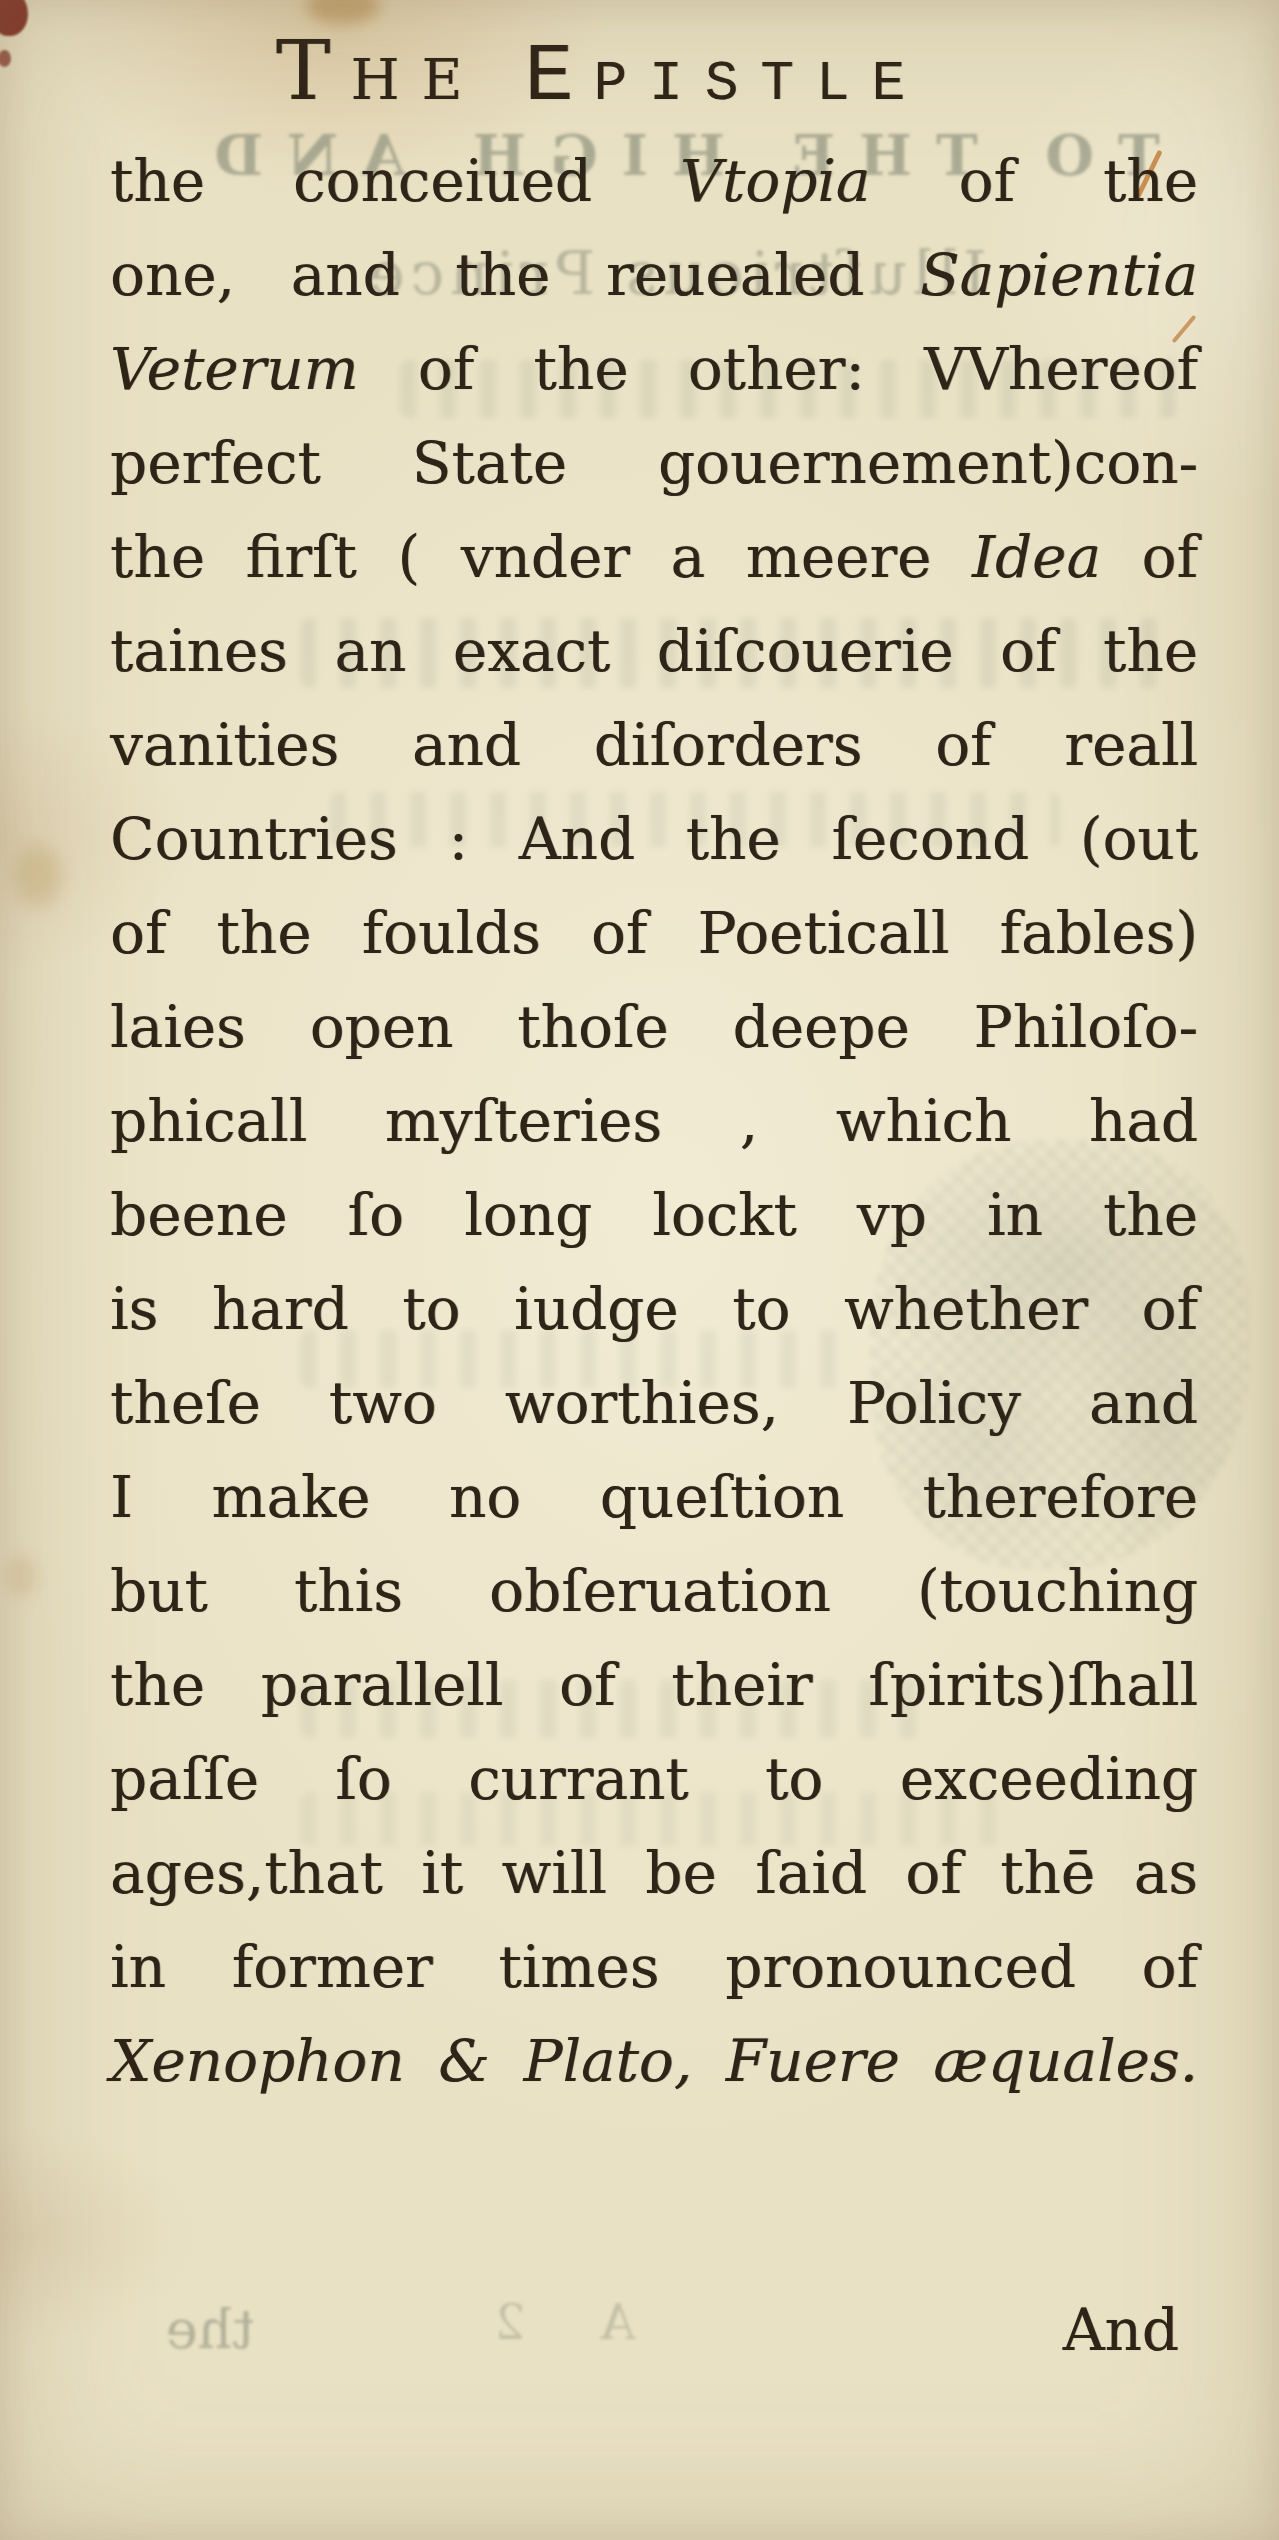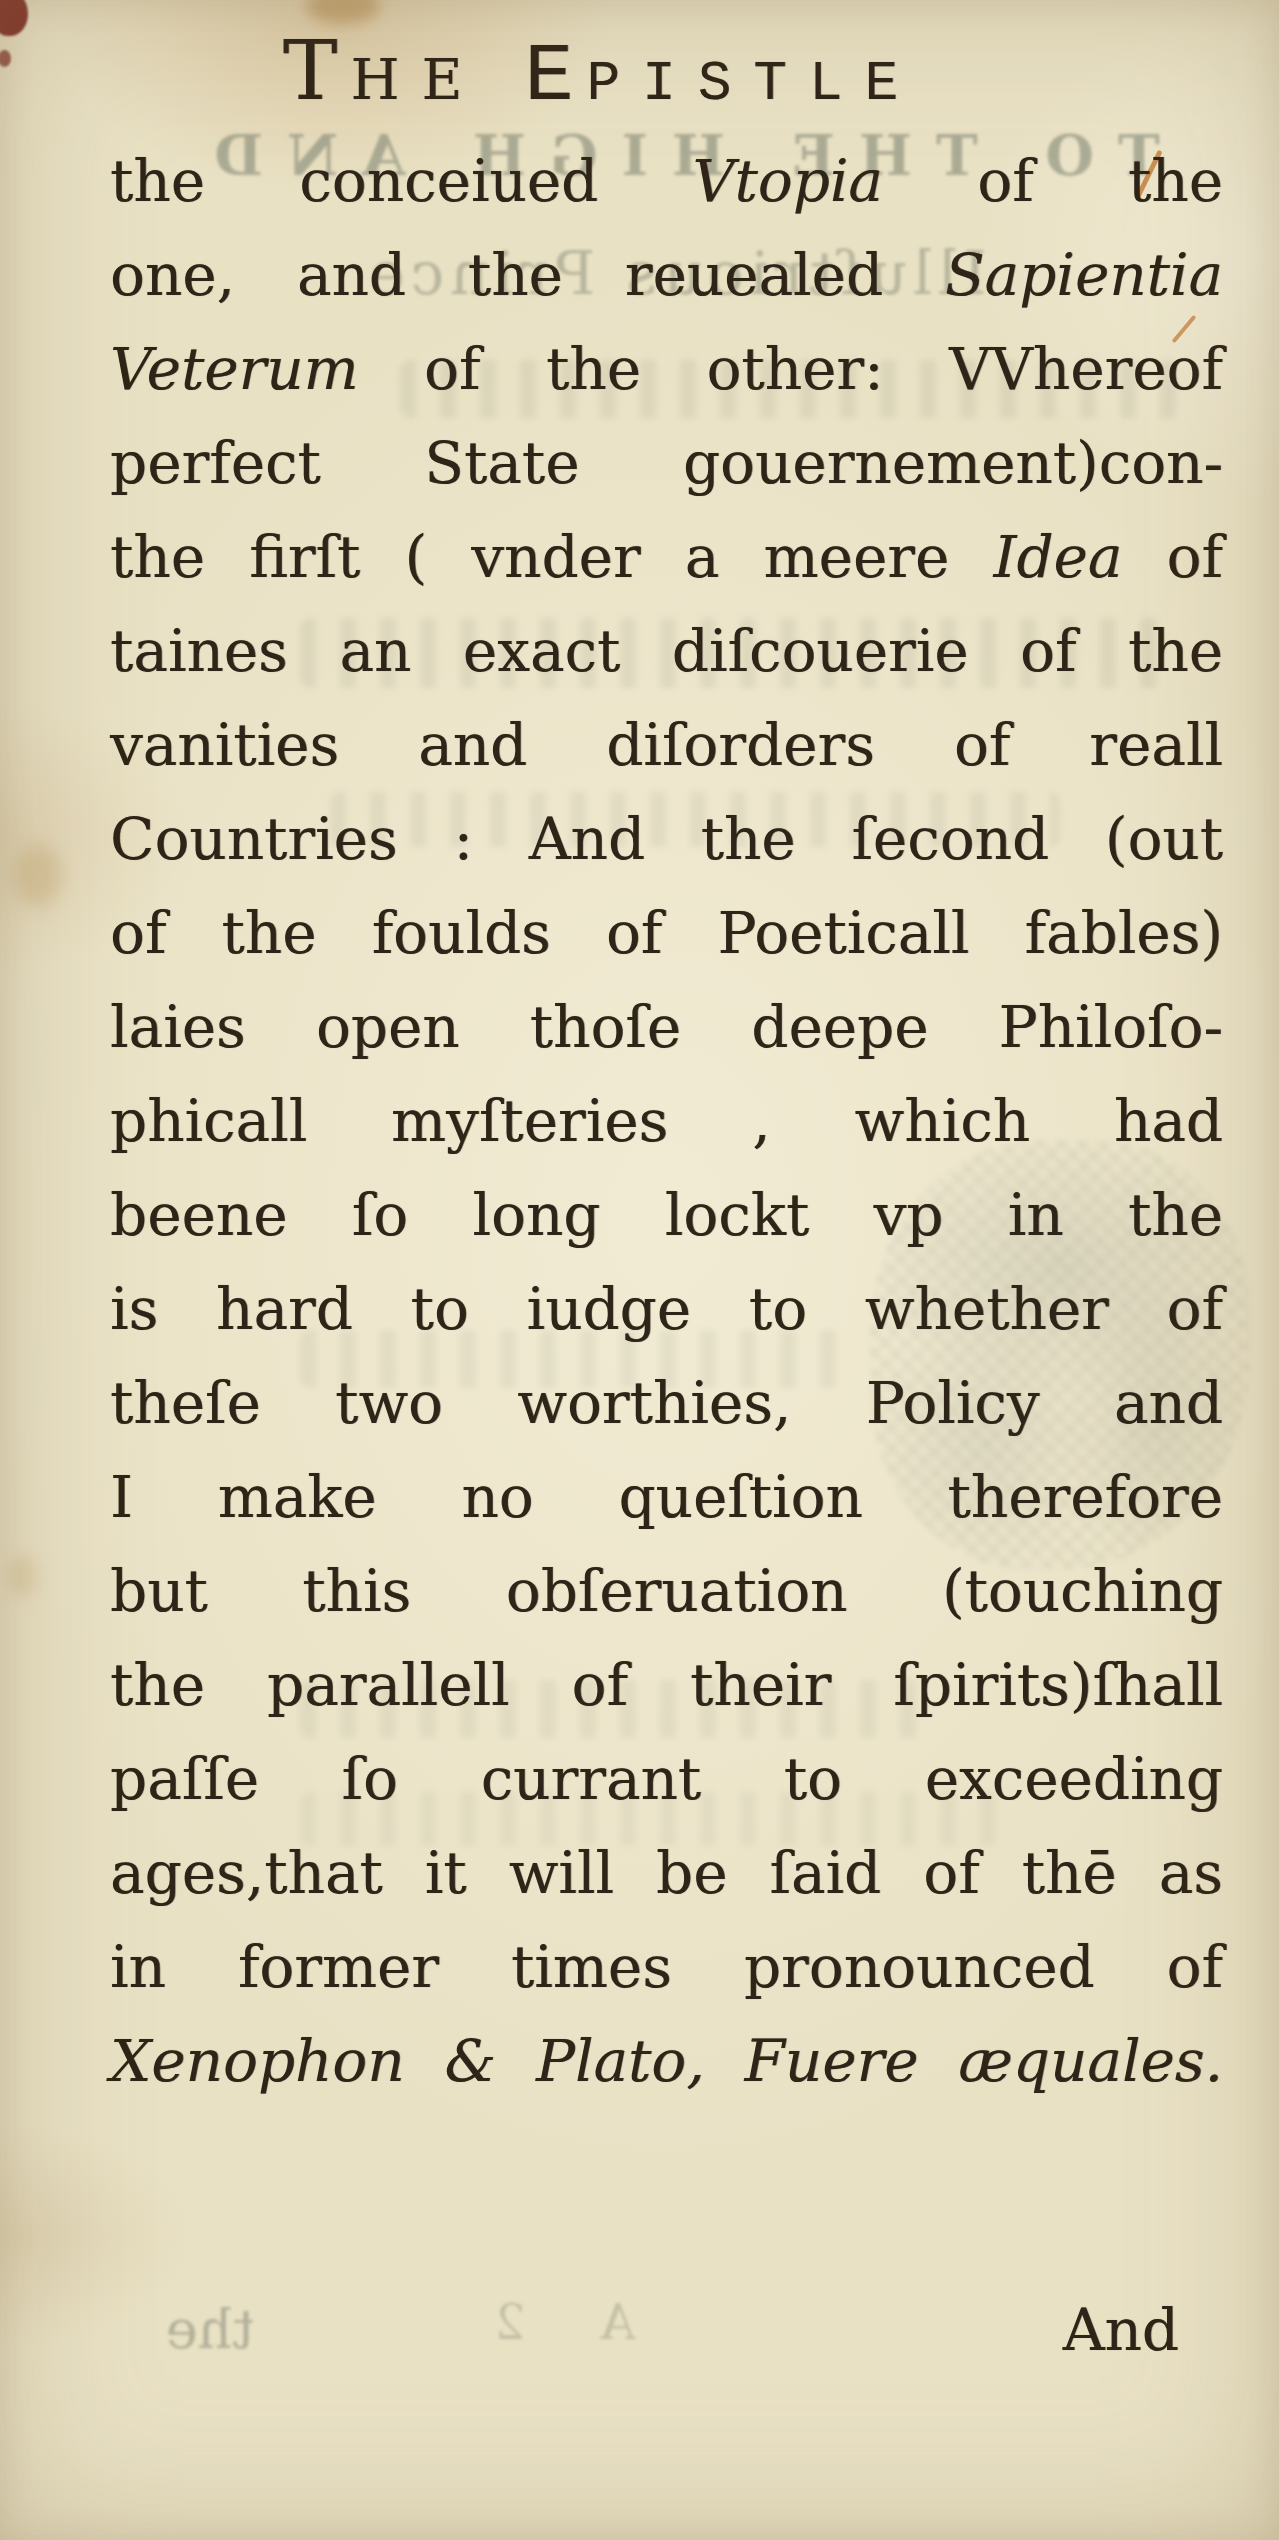--- a/index.html
+++ b/index.html
@@ -29,24 +29,24 @@
   }
 
   
   .inked{ color:var(--ink,#2e2417); text-shadow:0.6px 0.4px 0.7px rgba(46,36,23,.6); }
 
   .heading{
     position:absolute;top:30px;left:0;width:100%;text-align:center;
     transform:translateX(-38px);z-index:40;white-space:nowrap;
   }
   .heading .cap{font-size:82px;line-height:1;}
-  .heading .sc{font-size:56px;letter-spacing:22px;margin-left:13px;}
+  .heading .sc{font-size:56px;letter-spacing:22px;margin-left:20px;}
   .hw+.hw{margin-left:40px;font-family:Liberation Mono, monospace;}
 
-  .textblock{position:absolute;left:110px;right:56px;top:134px;z-index:40;}
+  .textblock{position:absolute;left:110px;right:81px;top:134px;z-index:40;}
   .line{
     height:94px;line-height:94px;font-size:58px;
     text-align:justify;text-align-last:justify;
     word-spacing:2px;white-space:nowrap;
   }
   .line .it{font-style:italic;}
 
   .catchword{position:absolute;top:2296px;right:100px;font-size:58px;z-index:40;}
 
   

